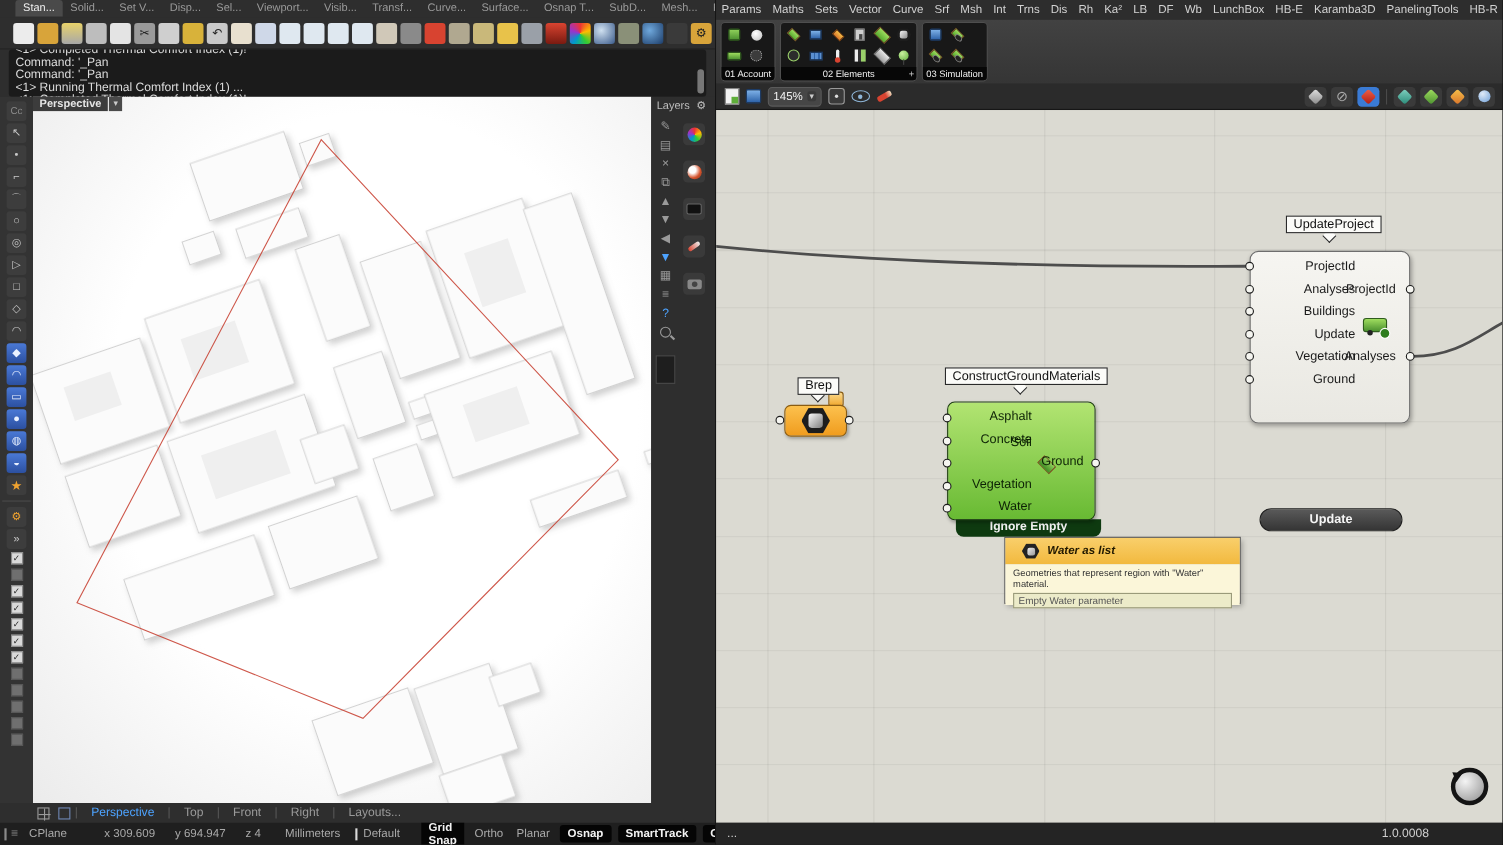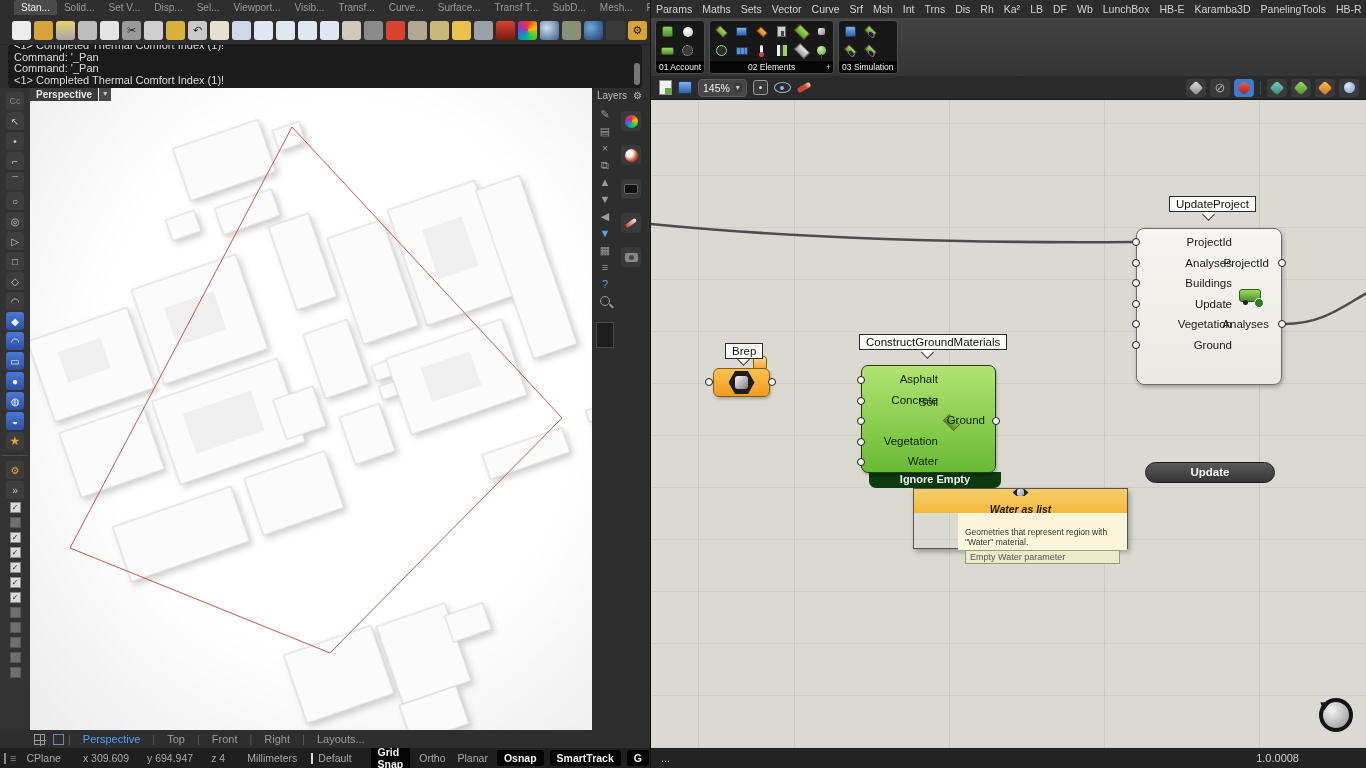--- a/index.html
+++ b/index.html
@@ -168,26 +168,26 @@
     background:linear-gradient(#b2e472,#68ba33);border:1.5px solid #1e3f10;box-shadow:1px 2px 3px rgba(0,0,0,.25);}
   .cgm-row{position:absolute;left:0;width:76px;text-align:right;font-size:11.5px;color:#0d2205;}
   .cgm-ground{position:absolute;right:10px;font-size:11.5px;color:#0d2205;}
   .cgm-icon{position:absolute;left:82px;top:49px;width:15px;height:15px;transform:rotate(45deg) scale(1,.62);
     background:linear-gradient(#8fd05a,#3f8a22);border:1.5px solid #7a4a20;}
   .cgm-footer{position:absolute;left:218px;top:372px;width:132px;height:16px;z-index:1;border-radius:0 0 7px 7px;
     background:#0e3a10;color:#f2f2f2;font-weight:bold;font-size:11px;text-align:center;line-height:15px;}
   
   .gh-tip{position:absolute;left:262px;top:388px;width:215px;height:61px;z-index:6;border:1px solid #555;
     box-shadow:2px 3px 5px rgba(0,0,0,.3);}
-  .tip-head{height:24px;background:linear-gradient(#f9cf6b,#f2b93e);display:flex;align-items:center;gap:7px;padding:0 15px;flex-direction:column;}
+  .tip-head{height:24px;background:linear-gradient(#f9cf6b,#f2b93e);display:flex;align-items:center;gap:7px;padding:0 15px;}
   .tip-hex{width:16px;height:14px;background:#222;clip-path:polygon(25% 0,75% 0,100% 50%,75% 100%,25% 100%,0 50%);
     display:flex;align-items:center;justify-content:center;}
   .tip-hex::after{content:"";width:7px;height:7px;border-radius:2px;background:linear-gradient(135deg,#eee,#999);}
   .tip-title{font-size:10.5px;font-weight:bold;font-style:italic;color:#201800;}
-  .tip-body{height:37px;background:#fbf6d9;padding:14px 7px 0;margin-left:44px;}
+  .tip-body{height:37px;background:#fbf6d9;padding:3px 7px 0;}
   .tip-desc{font-size:8.5px;color:#333;}
   .tip-val{margin-top:3px;background:#ecebc9;border:1px solid #9a9a7a;font-family:Liberation Sans, sans-serif;
     font-size:9px;color:#555;padding:1px 4px;}
   
   .up-body{position:absolute;left:485px;top:128px;width:146px;height:157px;z-index:2;border-radius:8px;
     background:linear-gradient(#f6f5f1,#e9e8e2);border:1.5px solid #6e6e6e;box-shadow:1px 2px 4px rgba(0,0,0,.3);}
   .up-in{position:absolute;left:0;width:95px;text-align:right;font-size:11.5px;color:#1a1a1a;}
   .up-out{position:absolute;right:12px;font-size:11.5px;color:#1a1a1a;}
   .up-btn{position:absolute;left:8px;top:233px;width:130px;height:21px;border-radius:11px;
     background:linear-gradient(#5a5a5a,#353535);border:1.5px solid #1e1e1e;color:#f5f5f5;font-weight:bold;
@@ -217,21 +217,21 @@
       <span class="r-tab active">Stan...</span>
       <span class="r-tab">Solid...</span>
       <span class="r-tab">Set V...</span>
       <span class="r-tab">Disp...</span>
       <span class="r-tab">Sel...</span>
       <span class="r-tab">Viewport...</span>
       <span class="r-tab">Visib...</span>
       <span class="r-tab">Transf...</span>
       <span class="r-tab">Curve...</span>
       <span class="r-tab">Surface...</span>
-      <span class="r-tab">Transf T...</span>
+      <span class="r-tab">Osnap T...</span>
       <span class="r-tab">SubD...</span>
       <span class="r-tab">Mesh...</span>
       <span class="r-tab">Render...</span>
       <span class="r-tab">Draft...</span>
       <span class="r-tab">New i...</span>
       <span class="r-gear">⚙</span>
     </div>
 
     <div class="r-toolbar">
       <span class="ric" style="background:#ececec"></span>
@@ -264,20 +264,21 @@
       <span class="ric" style="background:#3a3a3a;color:#ddd"></span>
       <span class="ric" style="background:#d8a43a">⚙</span>
       <span class="ric" style="background:#3d3d3d;color:#bbb"></span>
     </div>
 
     <div class="r-cmd">
       <div class="r-cmd-inner">
         <div class="cmdline">&lt;1&gt; Completed Thermal Comfort Index (1)!</div>
         <div class="cmdline">Command: '_Pan</div>
         <div class="cmdline">Command: '_Pan</div>
+        <div class="cmdline">&lt;1&gt; Running Thermal Comfort Index (1) ...</div>
         <div class="cmdline">&lt;1&gt; Completed Thermal Comfort Index (1)!</div>
       </div>
       <div class="r-cmd-scroll"></div>
     </div>
 
     <div class="r-main">
 
       <div class="r-side">
         <span class="sic" style="color:#8a8a8a;font-size:9px">Cc</span>
         <span class="sic">↖</span>
@@ -417,21 +418,21 @@
       <span class="vpt">Front</span>
       <span class="vpt-sep">|</span>
       <span class="vpt">Right</span>
       <span class="vpt-sep">|</span>
       <span class="vpt">Layouts...</span>
     </div>
 
     <div class="r-status">
       <span class="st-ic"></span>
       <span class="st-lines">≡</span>
-      <span class="st" style="margin-right:22px">CPlane</span>
+      <span class="st" style="margin-right:34px">CPlane</span>
       <span class="st" style="margin-right:18px">x 309.609</span>
       <span class="st" style="margin-right:18px">y 694.947</span>
       <span class="st" style="margin-right:22px">z 4</span>
       <span class="st" style="margin-right:14px">Millimeters</span>
       <span class="swb"></span>
       <span class="st" style="margin-right:16px">Default</span>
       <span class="pill">Grid Snap</span>
       <span class="st" style="padding:0 6px">Ortho</span>
       <span class="st" style="padding:0 6px">Planar</span>
       <span class="pill">Osnap</span>

